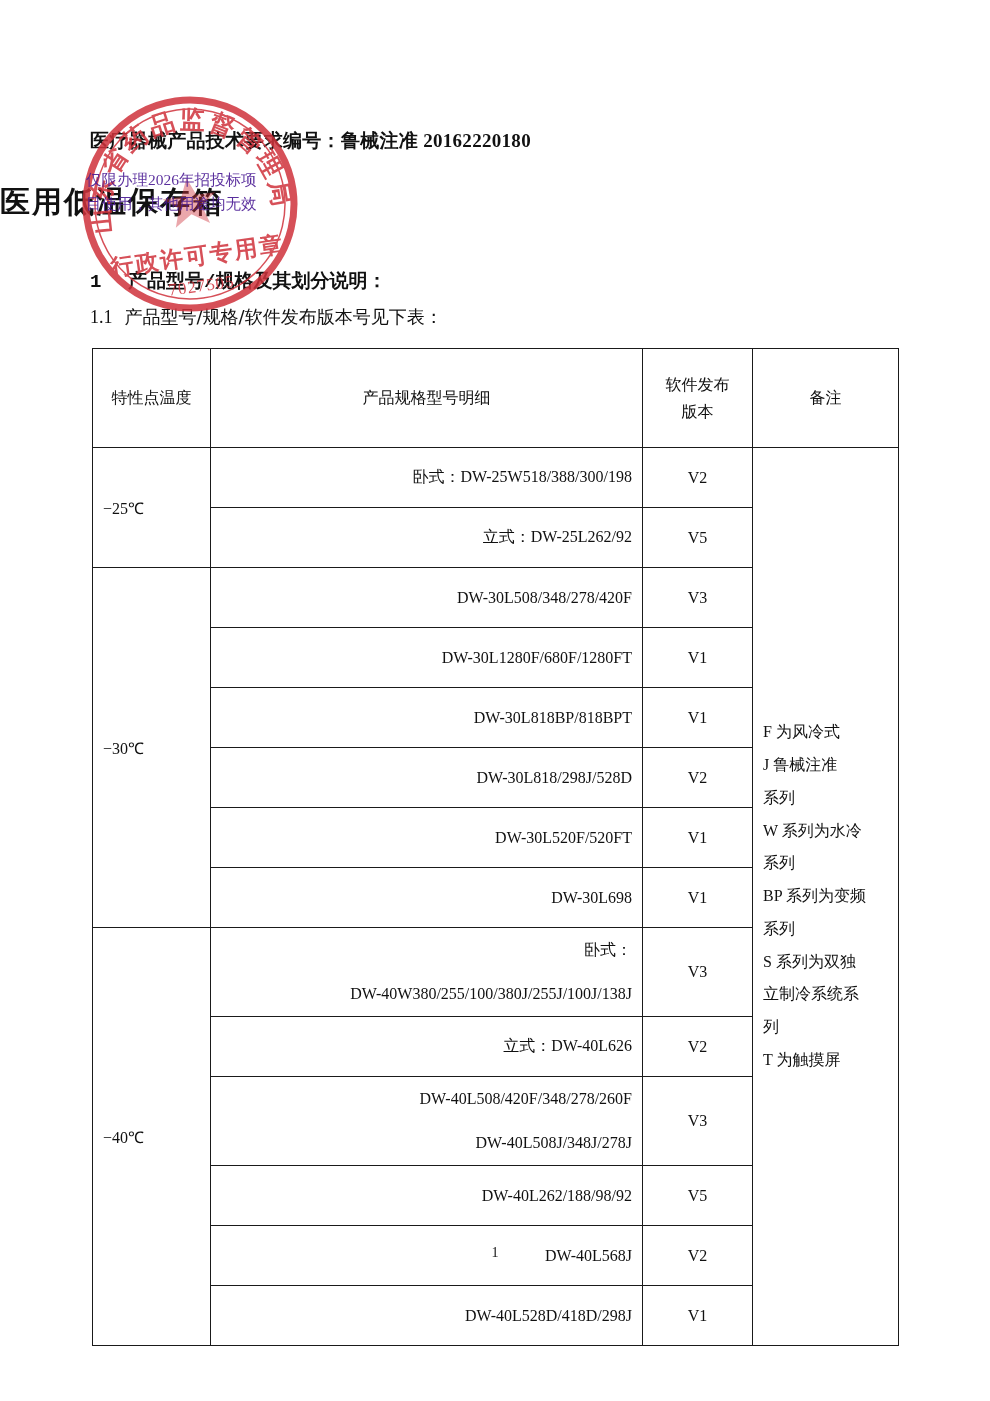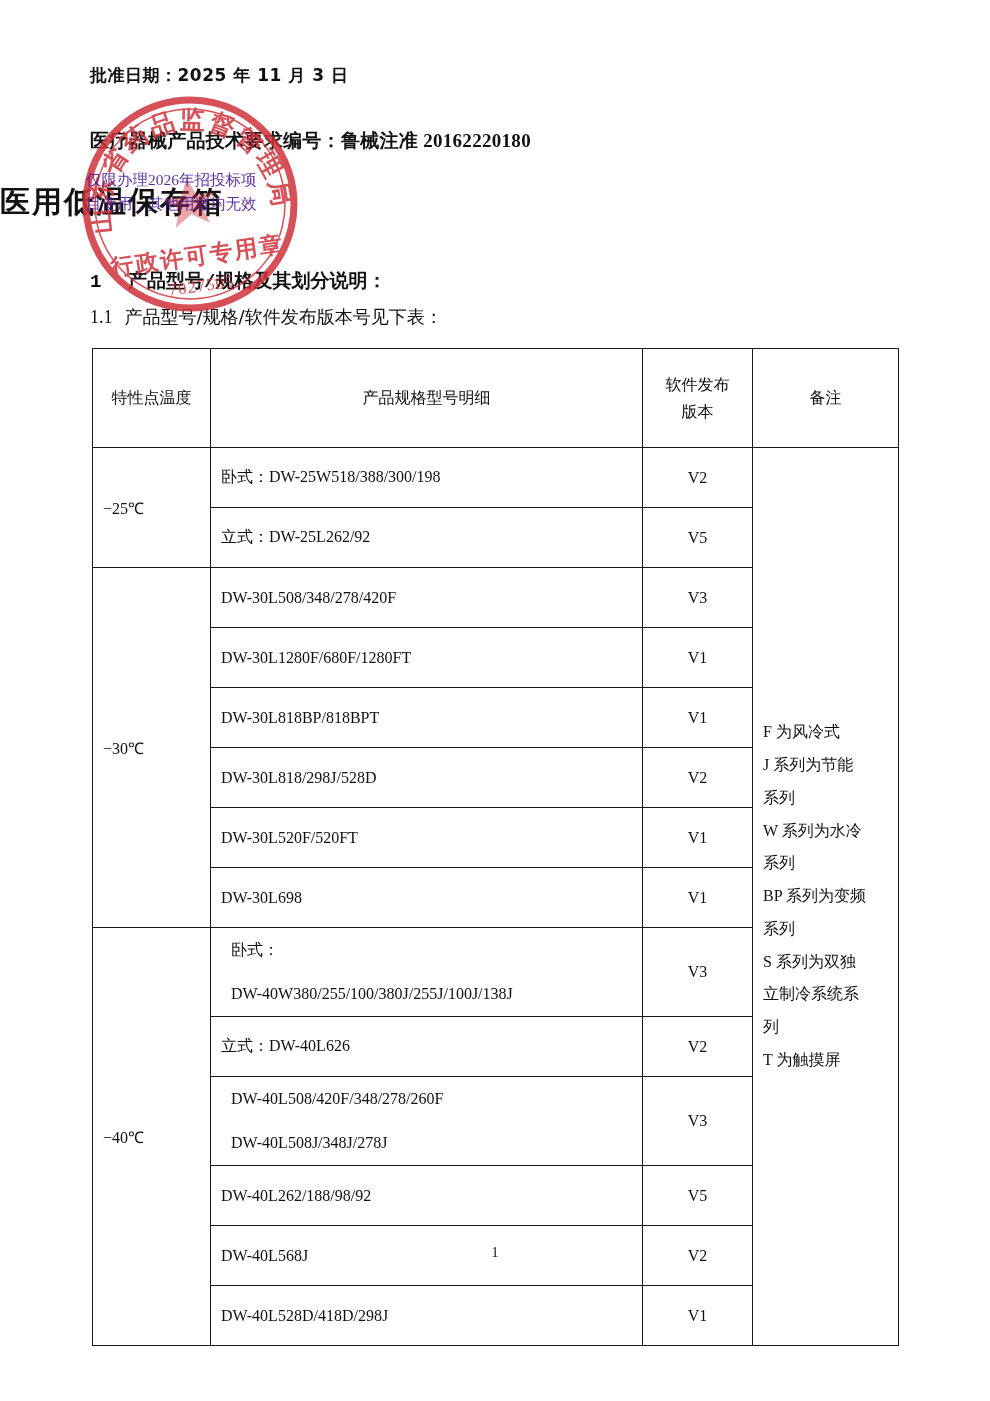--- a/index.html
+++ b/index.html
@@ -100,21 +100,21 @@
   .col-note { width: 146px; }
 
   .th {
     text-align: center;
     font-family: "DejaVu Sans", sans-serif;
     font-size: 17px;
     height: 86px;
     line-height: 1.7;
   }
   .cell-left {
-    text-align: left;
+    text-align: right;
   }
   .temp-cell {
     text-align: left;
     font-size: 17px;
   }
   .model-cell {
     height: 47px;
   }
   .model-cell.tall {
     height: 76px;
@@ -170,21 +170,20 @@
     line-height: 1.55;
     opacity: 0.92;
     pointer-events: none;
   }
 </style>
 </head>
 <body>
 
 <div class="page">
 
-  <div class="approval-date">批准日期：2025 年 11 月 3 日</div>
 
   <div class="doc-code">
     <span>医疗器械产品技术要求编号：</span><span class="code-num">鲁械注准 20162220180</span>
   </div>
 
   <div class="doc-title">医用低温保存箱</div>
 
   <div class="section-heading">
     <span class="num">1</span><span>产品型号/规格及其划分说明：</span>
   </div>
@@ -210,21 +209,21 @@
         </td>
         <td class="th">备注</td>
       </tr>
 
       <tr>
         <td class="temp-cell" rowspan="2">−25℃</td>
         <td class="model-cell cell-left">卧式：DW-25W518/388/300/198</td>
         <td class="ver-cell">V2</td>
         <td class="note-cell" rowspan="14">
           <div>F 为风冷式</div>
-          <div>J 系列为节能</div>
+          <div>J 鲁械注准</div>
           <div>系列</div>
           <div>W 系列为水冷</div>
           <div>系列</div>
           <div>BP 系列为变频</div>
           <div>系列</div>
           <div>S 系列为双独</div>
           <div>立制冷系统系</div>
           <div>列</div>
           <div>T 为触摸屏</div>
         </td>

